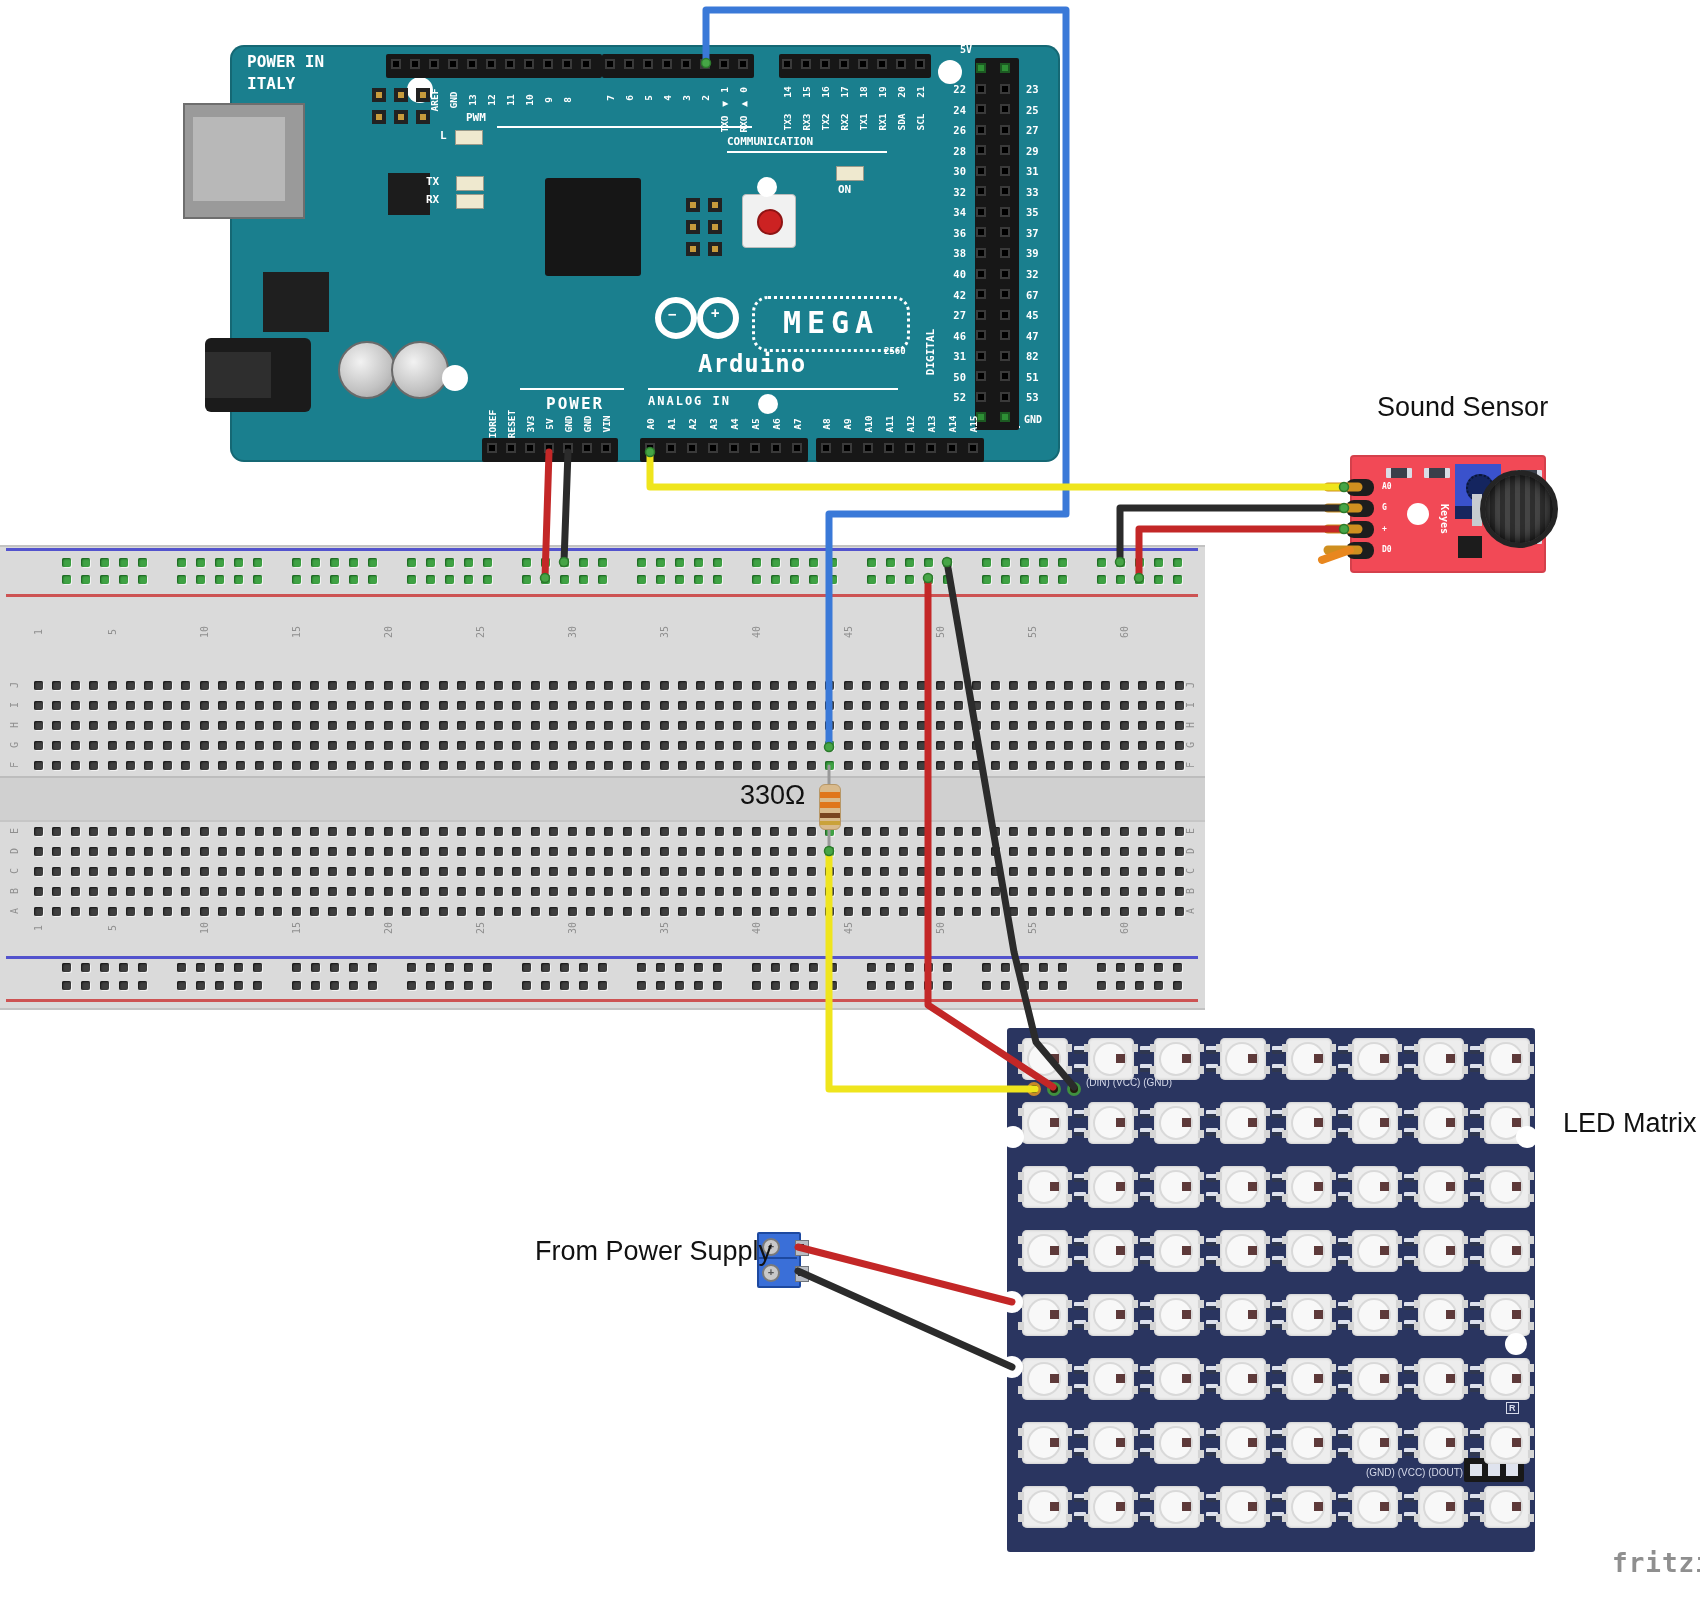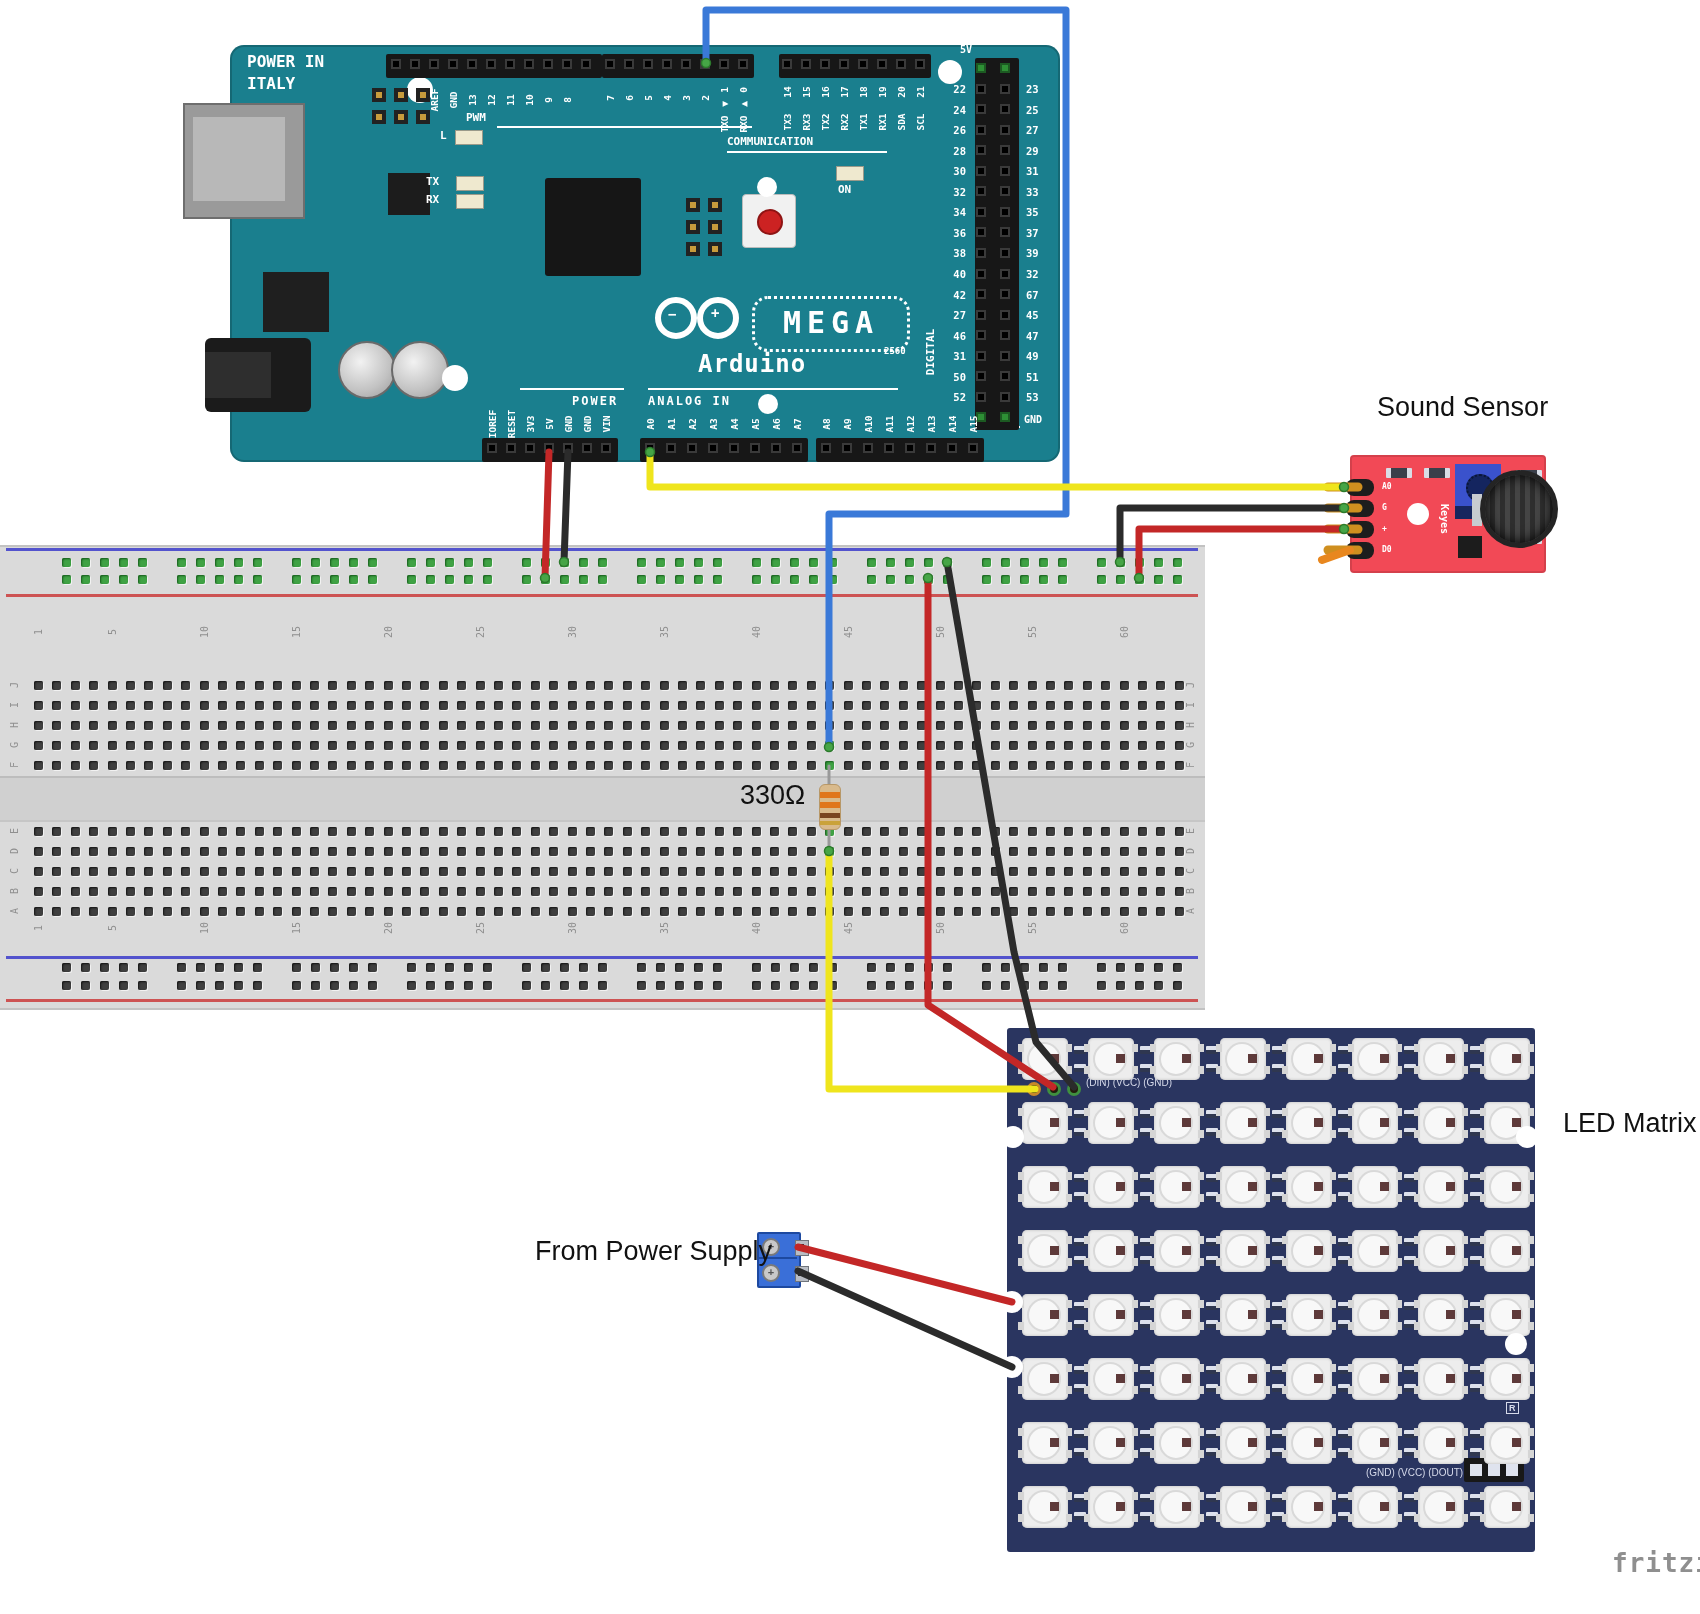--- a/index.html
+++ b/index.html
@@ -91,21 +91,21 @@
   <div class="abs line" style="left:497px;top:126px;width:255px;height:2px"></div>
   <div class="abs wlab" style="left:727px;top:135px">COMMUNICATION</div>
   <div class="abs line" style="left:727px;top:151px;width:160px;height:2px"></div>
 
   <div class="abs wlab" style="left:960px;top:44px;font-size:10px">5V</div>
   <div class="abs rlab" style="left:930px;top:352px;font-size:11px">DIGITAL</div>
   <div class="abs wlab" style="left:1024px;top:414px;font-size:10px">GND</div>
   <div class="abs line" style="left:988px;top:426px;width:32px;height:2px"></div>
 
   <div class="abs line" style="left:520px;top:388px;width:104px;height:2px"></div>
-  <div class="abs wlab" style="left:572px;top:394px;font-size:12px;letter-spacing:2px">POWER</div>
+  <div class="abs wlab" style="left:546px;top:394px;font-size:16px;letter-spacing:2px">POWER</div>
   <div class="abs line" style="left:648px;top:388px;width:250px;height:2px"></div>
   <div class="abs wlab" style="left:648px;top:394px;font-size:12px;letter-spacing:2px">ANALOG IN</div>
 
   <div class="abs ring" style="left:655px;top:297px"></div>
   <div class="abs ring" style="left:697px;top:297px"></div>
   <div class="abs wlab" style="left:668px;top:306px;font-size:14px">−</div>
   <div class="abs wlab" style="left:711px;top:305px;font-size:14px">+</div>
   <div class="abs megabox" style="left:752px;top:296px;width:152px;height:50px">MEGA</div>
   <div class="abs wlab" style="left:698px;top:350px;font-size:24px;letter-spacing:1px">Arduino</div>
   <div class="abs wlab" style="left:884px;top:346px;font-size:9px">2560</div>
@@ -321,21 +321,21 @@
     <div class="abs dnum" style="left: 1026px; top: 145px;">29</div>
     <div class="abs dnum" style="left: 1026px; top: 165px;">31</div>
     <div class="abs dnum" style="left: 1026px; top: 186px;">33</div>
     <div class="abs dnum" style="left: 1026px; top: 206px;">35</div>
     <div class="abs dnum" style="left: 1026px; top: 227px;">37</div>
     <div class="abs dnum" style="left: 1026px; top: 247px;">39</div>
     <div class="abs dnum" style="left: 1026px; top: 268px;">32</div>
     <div class="abs dnum" style="left: 1026px; top: 289px;">67</div>
     <div class="abs dnum" style="left: 1026px; top: 309px;">45</div>
     <div class="abs dnum" style="left: 1026px; top: 330px;">47</div>
-    <div class="abs dnum" style="left: 1026px; top: 350px;">49</div>
+    <div class="abs dnum" style="left: 1026px; top: 350px;">82</div>
     <div class="abs dnum" style="left: 1026px; top: 371px;">51</div>
     <div class="abs dnum" style="left: 1026px; top: 391px;">53</div>
     <div class="abs strip" style="left: 482px; top: 438px; width: 136px; height: 24px;"></div>
     <div class="abs pin" style="left: 487px; top: 443px;"></div>
     <div class="abs rlab" style="left: 492px; top: 424px;">IOREF</div>
     <div class="abs pin" style="left: 506px; top: 443px;"></div>
     <div class="abs rlab" style="left: 511px; top: 424px;">RESET</div>
     <div class="abs pin" style="left: 525px; top: 443px;"></div>
     <div class="abs rlab" style="left: 530px; top: 424px;">3V3</div>
     <div class="abs pin" style="left: 544px; top: 443px;"></div>

